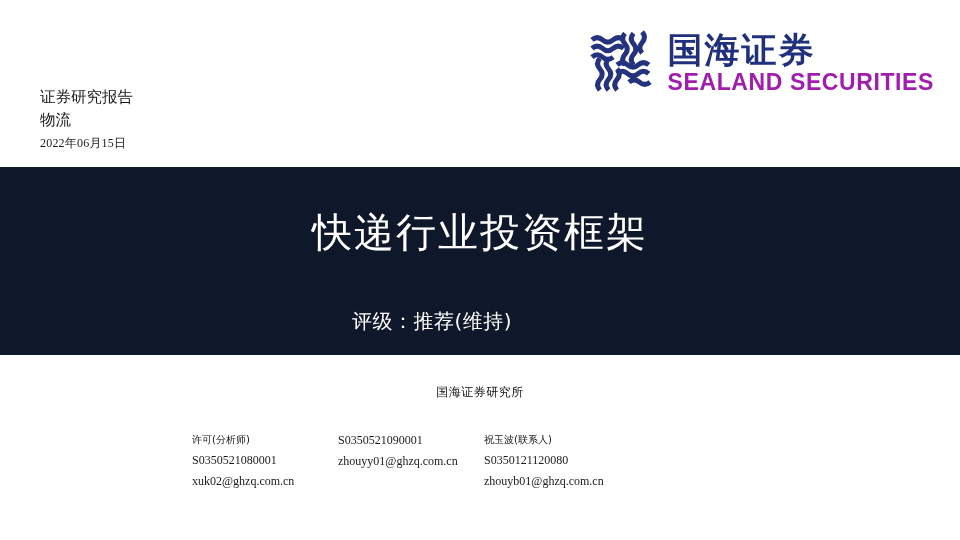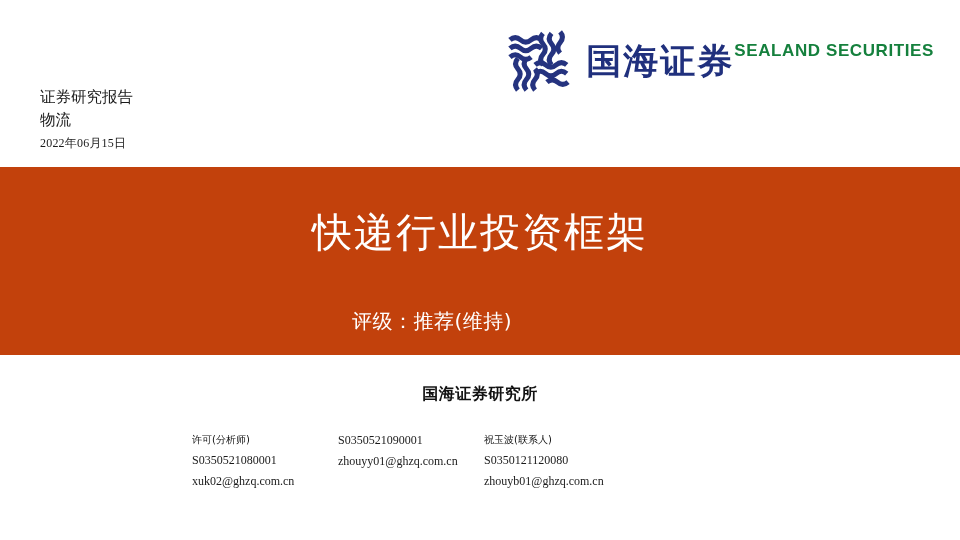--- a/index.html
+++ b/index.html
@@ -58,47 +58,48 @@
     align-items: center;
     gap: 14px;
   }
   .logo-mark {
     width: 66px;
     height: 66px;
     flex: none;
   }
   .logo-text {
     display: flex;
+    flex-direction: column;
     justify-content: center;
   }
   .logo-cn {
     font-size: 35px;
     font-weight: bold;
     color: #20307d;
     letter-spacing: 2px;
     line-height: 42px;
     font-family: "DejaVu Sans", "Liberation Sans", sans-serif;
   }
   .logo-en {
-    font-size: 17px;
+    font-size: 23px;
     font-weight: bold;
-    color: #15803d;
+    color: #a21caf;
     letter-spacing: 0.6px;
     line-height: 22px;
     font-family: "Liberation Sans", sans-serif;
   }
 
   
   .band {
     position: absolute;
     left: 0;
     top: 167px;
     width: 960px;
     height: 188px;
-    background: #c2410c;
+    background: #0f172a;
   }
   .band-title {
     position: absolute;
     left: 0;
     top: 38px;
     width: 960px;
     text-align: center;
     color: #ffffff;
     font-size: 40px;
     letter-spacing: 2px;
@@ -117,24 +118,23 @@
   }
 
   
   .institute {
     position: absolute;
     left: 0;
     top: 384px;
     width: 960px;
     text-align: center;
     color: #111111;
-    font-size: 16px;
+    font-size: 12px;
     letter-spacing: 0.5px;
     font-family: "DejaVu Sans", "Liberation Sans", sans-serif;
-    font-weight: bold;
   }
 
   .analysts {
     position: absolute;
     left: 192px;
     top: 430px;
     width: 700px;
     display: flex;
     gap: 0;
   }

